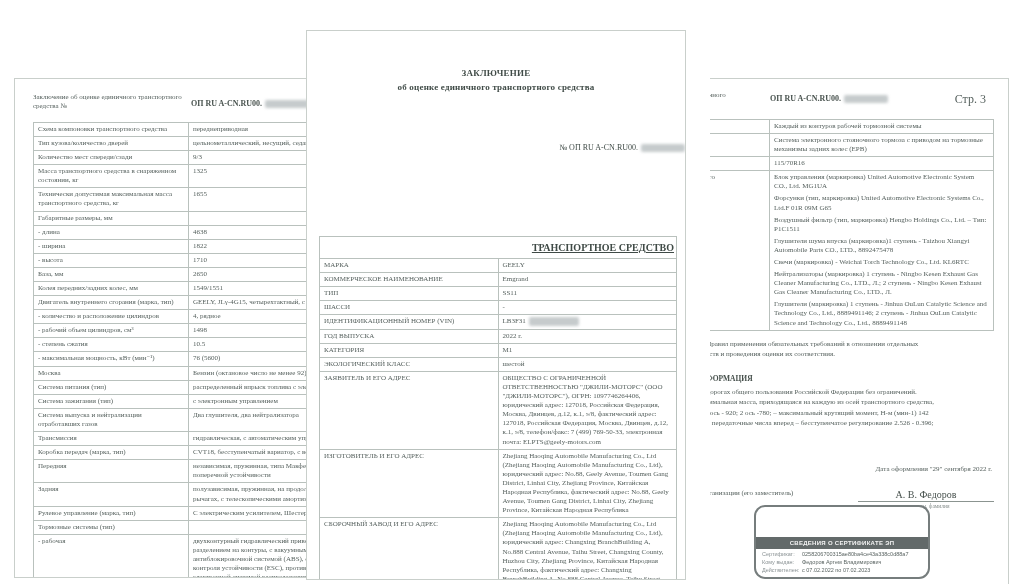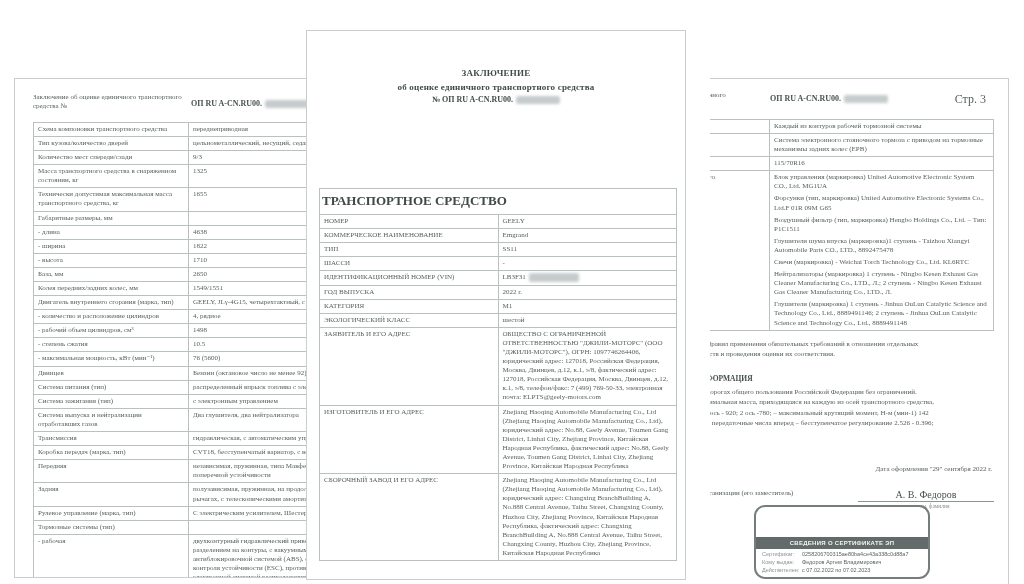--- a/index.html
+++ b/index.html
@@ -38,37 +38,37 @@
   table.spec{
     border-collapse:collapse;table-layout:fixed;
     font-size:7px;line-height:1.3;color:#545f5c;
   }
   table.spec td,table.spec th{
     border:1px solid #b9c1bd;vertical-align:top;
     padding:2px 4px;word-wrap:break-word;
   }
   table.spec tr.cont td{border-top:none;}
   table.spec th.section{
-    text-align:left;font-weight:bold;font-size:13px;color:#3f4a46;
-    padding:4px 2px;border:1px solid #b9c1bd;
+    text-align:right;font-weight:bold;font-size:10px;color:#3f4a46;
+    padding:4px 2px;border:1px solid #b9c1bd;text-decoration:underline;
   }
   .para{margin:0 0 3px 0;}
   .para:last-child{margin-bottom:0;}
 
   
   .tbl-left{width:372px;margin-top:10px;}
   .tbl-left td.lbl{width:146px;margin-top:11px;}
 
   
   .c-title{
     text-align:center;font-weight:bold;font-size:9px;color:#414c48;
     padding-top:36px;line-height:1.55;letter-spacing:.2px;
   }
   .c-num{
-    text-align:center;font-weight:bold;font-size:8px;color:#414c48;
+    text-align:right;font-weight:normal;font-size:8px;color:#414c48;margin-top:48px;
   }
   .tbl-center{width:358px;margin:84px 0 0 12px;}
   .tbl-center td.lbl{width:108px;}
 
   
   .r-head{display:flex;font-size:7px;line-height:1.35;margin-bottom:9px;}
   .r-head .frag{width:80px;}
   .r-head .num{font-weight:bold;font-size:8px;color:#49534f;white-space:nowrap;margin:3px 0 0 14px;}
   .r-head .pageno{margin-left:auto;margin-right:16px;font-size:12px;}
   .tbl-right{width:318px;}
@@ -167,21 +167,21 @@
           </tr>
           <tr class="cont">
             <td class="lbl">- степень сжатия</td>
             <td class="val">10.5</td>
           </tr>
           <tr class="cont">
             <td class="lbl">- максимальная мощность, кВт (мин⁻¹)</td>
             <td class="val">76 (5600)</td>
           </tr>
           <tr>
-            <td class="lbl">Двинцев</td>
+            <td class="lbl">Москва</td>
             <td class="val">Бензин (октановое число не менее 92)</td>
           </tr>
           <tr>
             <td class="lbl">Система питания (тип)</td>
             <td class="val">распределенный впрыск топлива с электронным управлением</td>
           </tr>
           <tr>
             <td class="lbl">Система зажигания (тип)</td>
             <td class="val">с электронным управлением</td>
           </tr>
@@ -229,21 +229,21 @@
   </div>
   <div class="c-num"><span>№ ОП RU A-CN.RU00.</span><span class="blur small"></span></div>
   <table class="spec tbl-center">
     <tbody>
       <tr>
           <th class="section" colspan="2">ТРАНСПОРТНОЕ СРЕДСТВО</th>
         </tr>
     </tbody>
     <tbody>
         <tr>
-          <td class="lbl">НОМЕР</td>
+          <td class="lbl">МАРКА</td>
           <td class="val">GEELY</td>
         </tr>
         <tr>
           <td class="lbl">КОММЕРЧЕСКОЕ НАИМЕНОВАНИЕ</td>
           <td class="val">Emgrand</td>
         </tr>
         <tr>
           <td class="lbl">ТИП</td>
           <td class="val">SS11</td>
         </tr>

